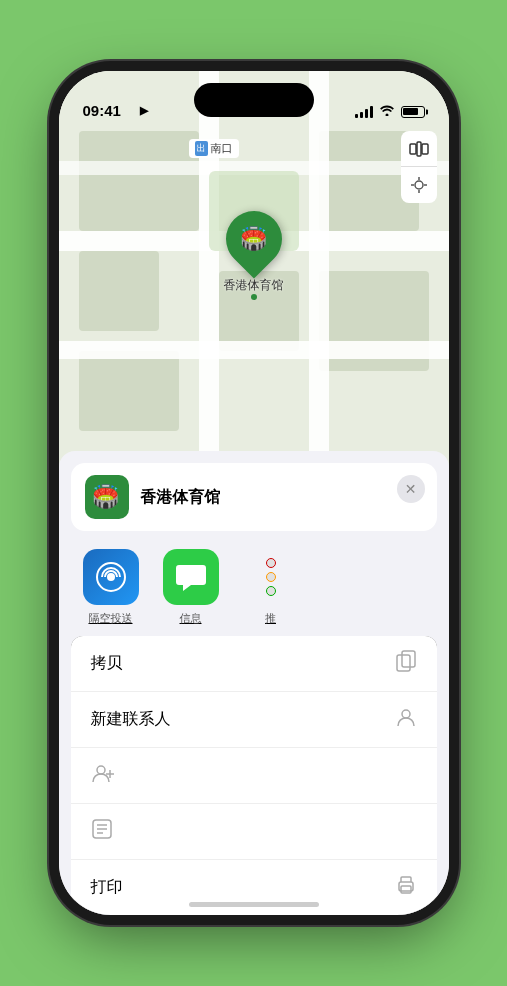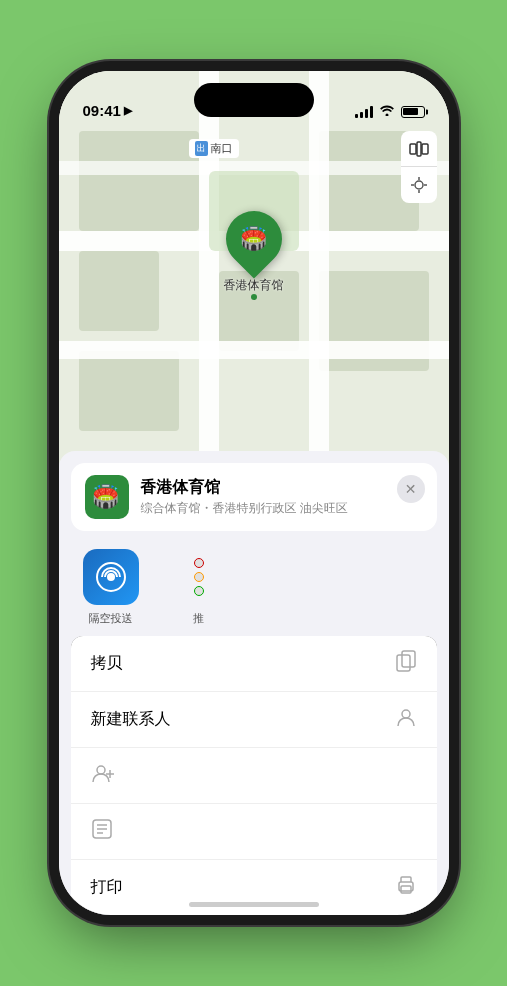--- a/index.html
+++ b/index.html
@@ -50,21 +50,21 @@
       justify-content: space-between;
       z-index: 50;
     }
 
     .status-time {
       font-size: 15px;
       font-weight: 600;
       color: #000;
       display: flex;
       align-items: center;
-      gap: 3px;
+      gap: 19px;
     }
 
     .status-icons {
       display: flex;
       align-items: center;
       gap: 6px;
     }
 
     .signal-bars {
       display: flex;
@@ -276,23 +276,24 @@
       align-items: center;
       justify-content: center;
       font-size: 14px;
       color: #888;
       cursor: pointer;
     }
 
     
     .apps-row {
       display: flex;
-      gap: 8px;
+      gap: 0;
       padding: 10px 12px 10px;
       overflow: hidden;
+      text-decoration: underline;
     }
 
     .app-item {
       display: flex;
       flex-direction: column;
       align-items: center;
       gap: 6px;
       width: 80px;
     }
 
@@ -464,41 +465,48 @@
       <div class="pin-label" style="margin-top:10px;">香港体育馆</div>
     </div>
   </div>
 
   <div class="bottom-sheet" style="top: 380px;">
 
     <div class="venue-card">
       <div class="venue-icon">🏟️</div>
       <div class="venue-info">
         <div class="venue-name">香港体育馆</div>
-        <div class="venue-sub">综合体育馆・香港特别行政区 油尖旺区</div>
       </div>
       <div class="close-btn">✕</div>
     </div>
 
     <div class="apps-row">
 
       <div class="app-item">
         <div class="app-icon airdrop">
           <svg width="32" height="32" viewBox="0 0 32 32">
             <circle cx="16" cy="16" r="14" fill="none" stroke="white" stroke-width="2"></circle>
             <circle cx="16" cy="16" r="4" fill="white"></circle>
             <path d="M16 10 A6 6 0 0 1 22 16" fill="none" stroke="white" stroke-width="2"></path>
             <path d="M16 10 A6 6 0 0 0 10 16" fill="none" stroke="white" stroke-width="2"></path>
             <path d="M16 7 A9 9 0 0 1 25 16" fill="none" stroke="white" stroke-width="2"></path>
             <path d="M16 7 A9 9 0 0 0 7 16" fill="none" stroke="white" stroke-width="2"></path>
           </svg>
         </div>
         <span class="app-label">隔空投送</span>
       </div>
 
+      <div class="app-item">
+        <div class="app-icon messages">
+          <svg width="34" height="34" viewBox="0 0 34 34">
+            <path d="M5 5 h24 a3 3 0 0 1 3 3 v14 a3 3 0 0 1 -3 3 h-12 l-8 6 v-6 h-4 a3 3 0 0 1 -3 -3 v-14 a3 3 0 0 1 3 -3z" fill="white"></path>
+          </svg>
+        </div>
+        <span class="app-label">信息</span>
+      </div>
 
 
 
       <div class="app-item">
         <div class="app-icon more" style="display:flex; flex-direction:column; align-items:center; justify-content:center; gap:4px;">
           <div style="width:10px; height:10px; border-radius:50%; background:#e0e0e0; border: 1.5px solid #c00;"></div>
           <div style="width:10px; height:10px; border-radius:50%; background:#e0e0e0; border: 1.5px solid #f90;"></div>
           <div style="width:10px; height:10px; border-radius:50%; background:#e0e0e0; border: 1.5px solid #0a0;"></div>
         </div>
         <span class="app-label">推</span>

